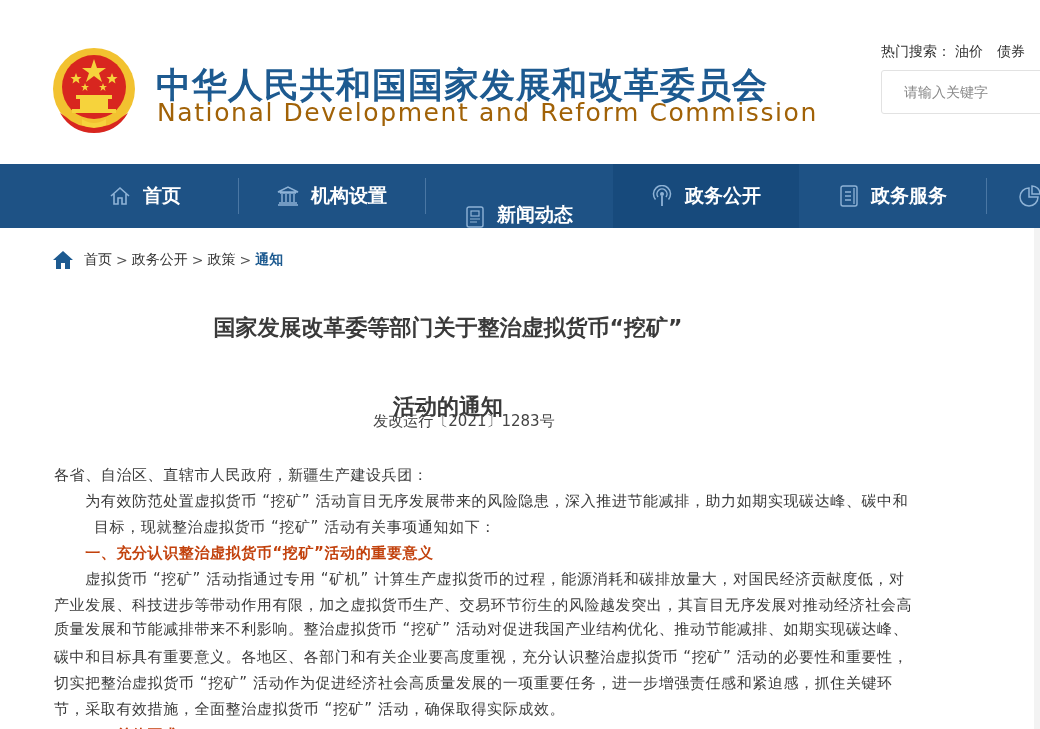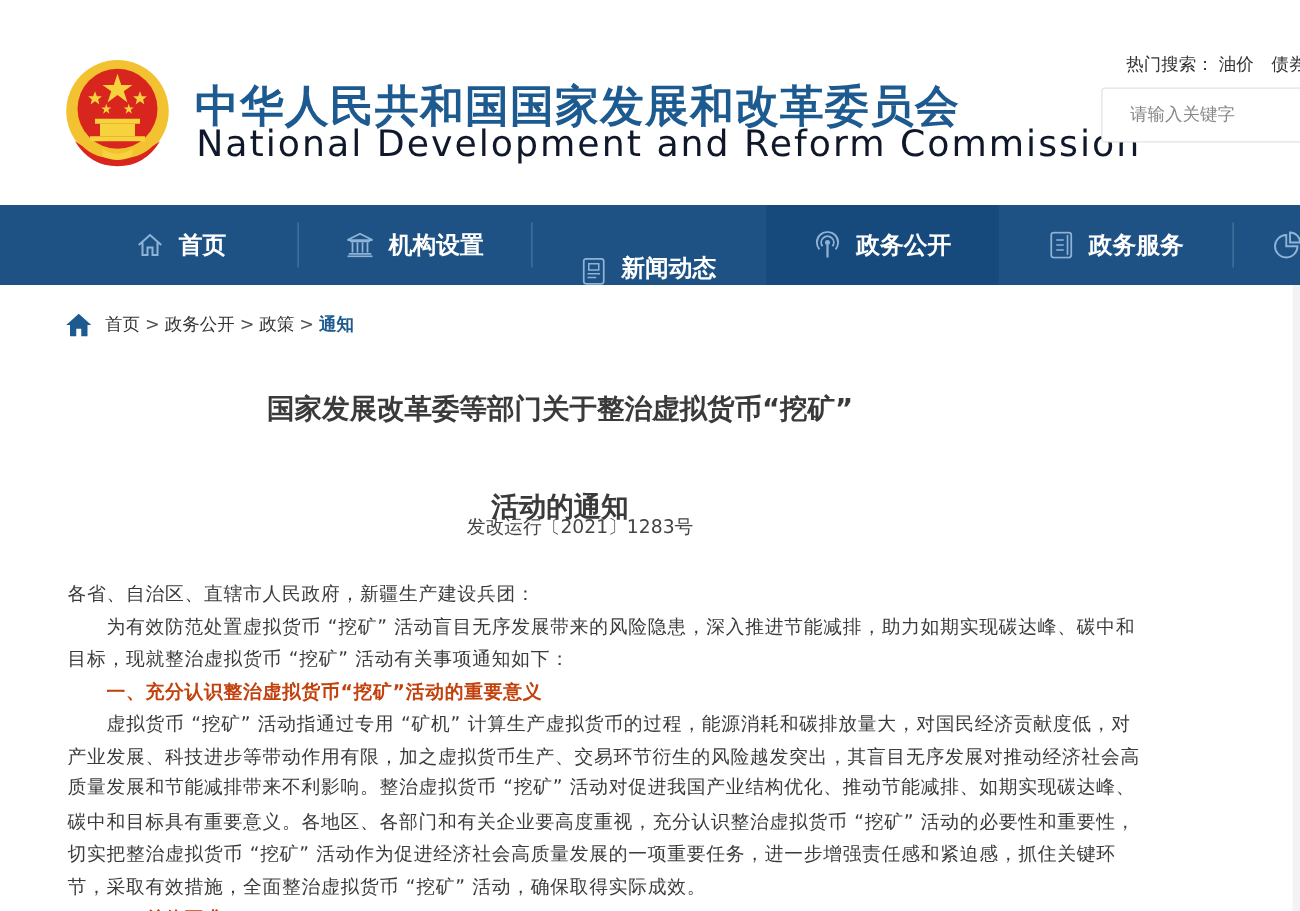--- a/index.html
+++ b/index.html
@@ -3,24 +3,24 @@
 <meta charset="utf-8">
 <style>
   * { box-sizing: border-box; margin: 0; padding: 0; }
   html, body { width: 1040px; height: 729px; overflow: hidden; background: #ffffff; }
   body { font-family: "DejaVu Sans", "Liberation Sans", sans-serif; color: #333; position: relative; }
 
   
   .header { position: absolute; left: 0; top: 0; width: 1040px; height: 164px; background: #ffffff; }
   .emblem { position: absolute; left: 52px; top: 47px; width: 84px; height: 88px; }
   .site-title-cn { position: absolute; left: 156px; top: 62px; font-size: 35px; font-weight: bold; color: #1d5a90; letter-spacing: 1px; white-space: nowrap; font-family: "DejaVu Sans", sans-serif; }
-  .site-title-en { position: absolute; left: 157px; top: 98px; font-size: 29px; color: #0f172a; letter-spacing: 1.6px; white-space: nowrap; font-family: "DejaVu Sans", sans-serif; }
+  .site-title-en { position: absolute; left: 157px; top: 98px; font-size: 25px; color: #a16207; letter-spacing: 1.6px; white-space: nowrap; font-family: "DejaVu Sans", sans-serif; }
 
   .hot-search { position: absolute; left: 881px; top: 43px; font-size: 14px; color: #333; white-space: nowrap; }
-  .hot-search .label { margin-right: 4px; margin-left: 20px; }
+  .hot-search .label { margin-right: 4px; }
   .hot-search .kw { margin-right: 14px; cursor: pointer; }
   .search-box { position: absolute; left: 881px; top: 70px; width: 170px; height: 44px; border: 1px solid #e2e2e2; border-radius: 3px; background: #fff; }
   .search-box input { border: none; outline: none; width: 100%; height: 100%; padding-left: 22px; font-size: 14px; color: #555; background: transparent; font-family: "DejaVu Sans", sans-serif; }
   .search-box input::placeholder { color: #888; }
 
   
   .nav { position: absolute; left: 0; top: 164px; width: 1040px; height: 64px; background: #1e5285; }
   .nav-item { position: absolute; top: 0; height: 64px; display: flex; align-items: center; justify-content: center; color: #fff; font-size: 19px; font-weight: bold; cursor: pointer; }
   .nav-item.active { background: #174a7c; }
   .nav-item svg { margin-right: 12px; }
@@ -130,21 +130,21 @@
   <span class="sep">&gt;</span>
   <span class="crumb current">通知</span>
 </div>
 
 <div class="article-title" style="top:310px;">国家发展改革委等部门关于整治虚拟货币“挖矿”</div>
 <div class="article-title" style="top:348px;margin-top:41px;">活动的通知</div>
 <div class="doc-number">发改运行〔2021〕1283号</div>
 
 <div class="body-text" style="top:462px;">各省、自治区、直辖市人民政府，新疆生产建设兵团：</div>
 <div class="body-text" style="top:488px;">　　为有效防范处置虚拟货币 “挖矿” 活动盲目无序发展带来的风险隐患，深入推进节能减排，助力如期实现碳达峰、碳中和</div>
-<div class="body-text" style="top:514px;">目标，现就整治虚拟货币 “挖矿” 活动有关事项通知如下：</div>
+<div class="body-text" style="top:514px;margin-left:40px;">目标，现就整治虚拟货币 “挖矿” 活动有关事项通知如下：</div>
 <div class="body-text heading" style="top:540px;">　　一、充分认识整治虚拟货币“挖矿”活动的重要意义</div>
 <div class="body-text" style="top:566px;">　　虚拟货币 “挖矿” 活动指通过专用 “矿机” 计算生产虚拟货币的过程，能源消耗和碳排放量大，对国民经济贡献度低，对</div>
 <div class="body-text" style="top:592px;">产业发展、科技进步等带动作用有限，加之虚拟货币生产、交易环节衍生的风险越发突出，其盲目无序发展对推动经济社会高</div>
 <div class="body-text" style="top:616px;">质量发展和节能减排带来不利影响。整治虚拟货币 “挖矿” 活动对促进我国产业结构优化、推动节能减排、如期实现碳达峰、</div>
 <div class="body-text" style="top:644px;">碳中和目标具有重要意义。各地区、各部门和有关企业要高度重视，充分认识整治虚拟货币 “挖矿” 活动的必要性和重要性，</div>
 <div class="body-text" style="top:670px;">切实把整治虚拟货币 “挖矿” 活动作为促进经济社会高质量发展的一项重要任务，进一步增强责任感和紧迫感，抓住关键环</div>
 <div class="body-text" style="top:696px;">节，采取有效措施，全面整治虚拟货币 “挖矿” 活动，确保取得实际成效。</div>
 <div class="body-text heading" style="top:722px;">　　二、总体要求</div>
 
 <div class="scroll-edge"></div>

